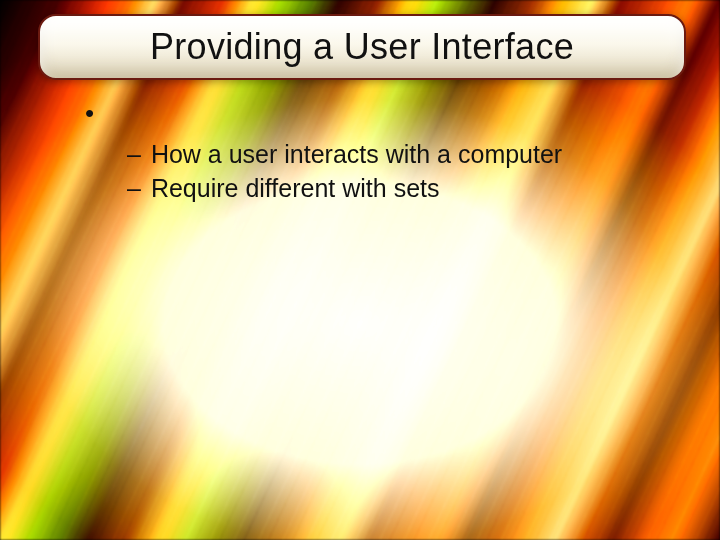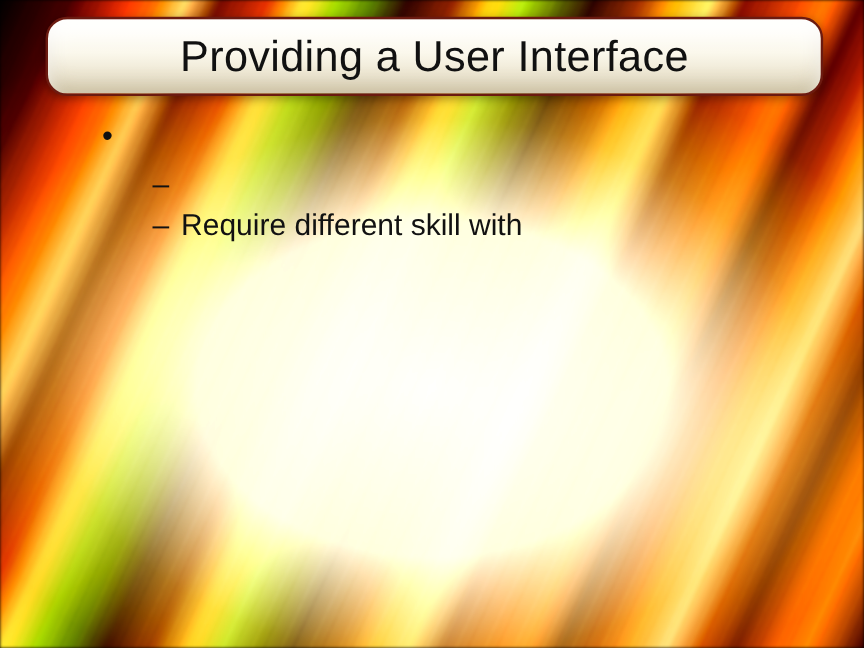--- a/index.html
+++ b/index.html
@@ -101,19 +101,20 @@
   <span class="title-text">Providing a User Interface</span>
 </div>
 
 <div class="content">
   <div class="bullet-l1">
     <span class="dot">•</span>
   </div>
   <div class="sub-list">
     <div class="bullet-l2">
       <span class="dash">–</span>
+      <span>How a user interacts with a computer</span>
     </div>
     <div class="bullet-l2">
       <span class="dash">–</span>
-      <span>Require different skill with</span>
+      <span>Require different with sets</span>
     </div>
   </div>
 </div>
 
 </body></html>

